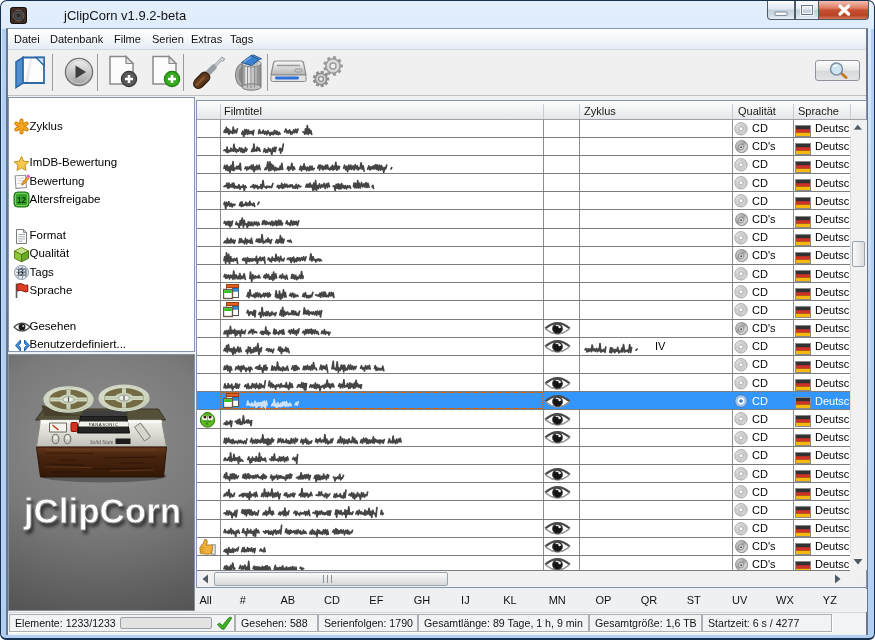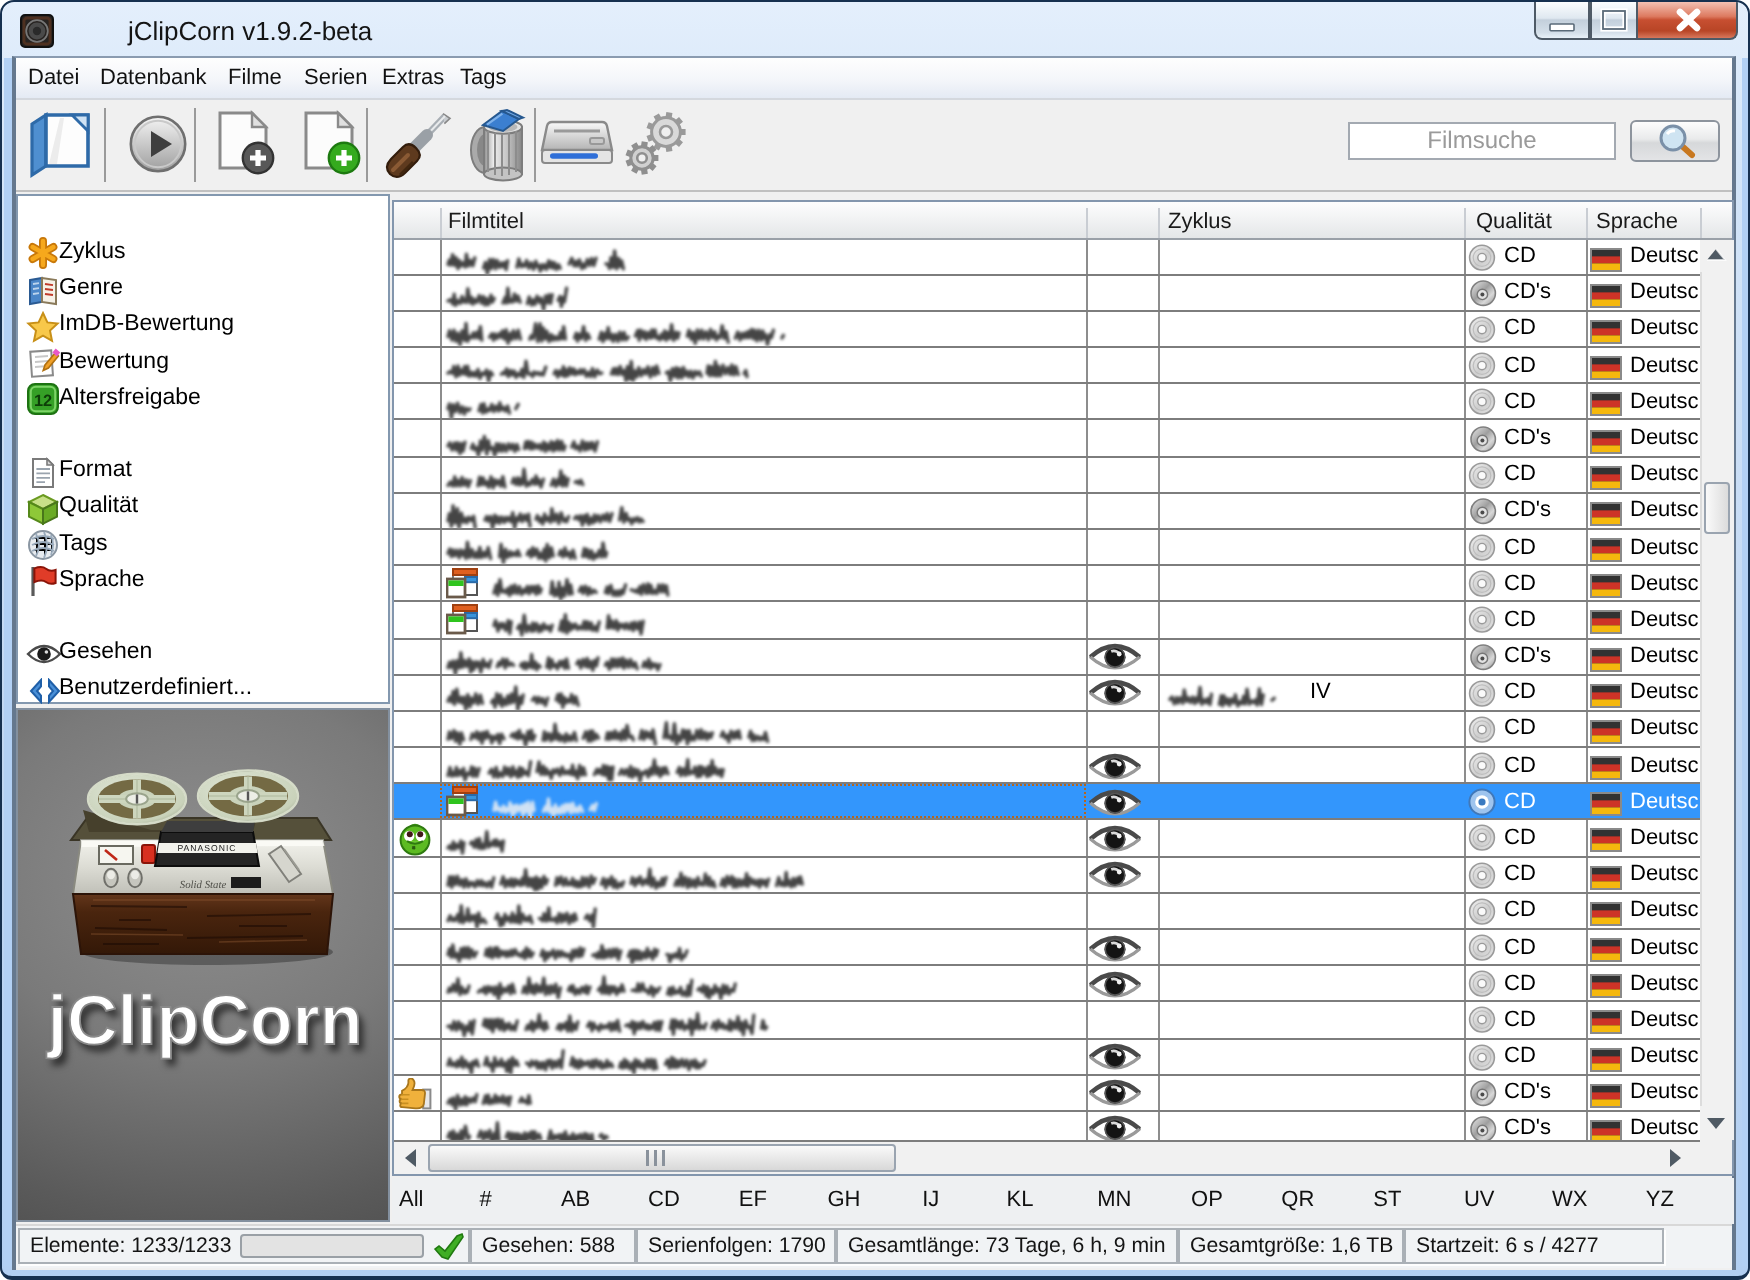--- a/index.html
+++ b/index.html
@@ -154,50 +154,36 @@
         <path d="M30.7,12.0 L33.8,12.0 M29.1,16.3 L31.5,18.3 M25.2,18.6 L25.7,21.7 M20.6,17.8 L19.1,20.5 M17.7,14.3 L14.8,15.4 M17.7,9.7 L14.8,8.6 M20.7,6.2 L19.1,3.5 M25.2,5.4 L25.7,2.3 M29.1,7.7 L31.5,5.7" fill="none"></path>
       </g>
       <circle cx="24" cy="12" r="7.2" fill="#d9d9d9" stroke="#9a9a9a" stroke-width="1.5"></circle>
       <circle cx="24" cy="12" r="3.0" fill="#f0f0f0" stroke="#9a9a9a" stroke-width="1.3"></circle>
       <g stroke="#8f8f8f" stroke-width="3.1">
         <path d="M17.1,25.0 L20.2,25.0 M15.9,28.3 L18.3,30.3 M12.9,30.0 L13.4,33.1 M9.4,29.4 L7.9,32.1 M7.2,26.7 L4.3,27.8 M7.2,23.3 L4.3,22.2 M9.5,20.6 L7.9,17.9 M12.9,20.0 L13.4,16.9 M15.9,21.7 L18.3,19.7" fill="none"></path>
       </g>
       <circle cx="12" cy="25" r="5.6" fill="#d0d0d0" stroke="#8f8f8f" stroke-width="1.5"></circle>
       <circle cx="12" cy="25" r="2.4" fill="#f0f0f0" stroke="#8f8f8f" stroke-width="1.3"></circle>
     </svg>
-    <div id="search">Filmsuche</div>
     <div id="sbtn"><svg width="43" height="19" viewBox="0 0 43 19">
 <path d="M25,12 L30,16.5" stroke="#c87820" stroke-width="3" stroke-linecap="round"></path>
 <circle cx="20.5" cy="8" r="6" fill="#cfe4f2" stroke="#7a90a8" stroke-width="1.5"></circle>
 <path d="M17.5,6 a4,4 0 0 1 4,-1.5" stroke="#fff" stroke-width="1.5" fill="none"></path>
 </svg></div>
     <div id="sidebar"></div>
     <div class="si" style="top:116.4px">
       <svg width="17" height="17" viewBox="0 0 17 17">
         <g stroke="#c8780a" stroke-width="4" stroke-linecap="round">
           <path d="M8.5,2.5 L8.5,14.5 M3.3,5.5 L13.7,11.5 M13.7,5.5 L3.3,11.5"></path>
         </g>
         <g stroke="#f6a81c" stroke-width="2.2" stroke-linecap="round">
           <path d="M8.5,2.5 L8.5,14.5 M3.3,5.5 L13.7,11.5 M13.7,5.5 L3.3,11.5"></path>
         </g>
       </svg>
       <span>Zyklus</span>
-    </div>
-    <div class="si" style="top:134.6px">
-      <svg width="17" height="17" viewBox="0 0 17 17">
-        <path d="M2,3 L8,2 L8,14 L2,15 Z" fill="#4a86c8" stroke="#2a5a92"></path>
-        <path d="M8,2 L15,3 L15,15 L8,14 Z" fill="#f6f2e8" stroke="#8a7a5a"></path>
-        <g stroke="#c03a2a" stroke-width="0.9">
-          <path d="M9.5,5 L13.5,5.6 M9.5,7.5 L13.5,8 M9.5,10 L13.5,10.5"></path>
-        </g>
-        <g stroke="#bcd4ec" stroke-width="0.9">
-          <path d="M3.5,5 L6.5,4.6 M3.5,7.5 L6.5,7.1 M3.5,10 L6.5,9.6"></path>
-        </g>
-      </svg>
-      <span>Genre</span>
     </div>
     <div class="si" style="top:152.8px">
       <svg width="17" height="17" viewBox="0 0 17 17">
         <path d="M8.5,1.5 L10.7,6.2 L15.8,6.8 L12,10.3 L13,15.4 L8.5,12.8 L4,15.4 L5,10.3 L1.2,6.8 L6.3,6.2 Z" fill="#f8c84a" stroke="#c89018" stroke-width="1"></path>
       </svg>
       <span>ImDB-Bewertung</span>
     </div>
     <div class="si" style="top:171.0px">
       <svg width="17" height="17" viewBox="0 0 17 17">
         <rect x="2.5" y="2.5" width="10.5" height="12.5" fill="#fff" stroke="#8a8a8a" transform="rotate(-4 8 8)"></rect>
@@ -1224,15 +1210,15 @@
     <div class="al" style="left:783.9px">WX</div>
     <div class="al" style="left:828.9px">YZ</div>
     <div id="status"></div>
     <div class="seg" style="left:8px;width:226px;top:613px">Elemente: 1233/1233</div>
     <div class="abs" style="left:119px;top:615.5px;width:92px;height:12.5px;background:#e3e3e3;border:1px solid #9aa0a6;border-radius:2px"></div>
     <div class="abs" style="left:215px;top:615px"><svg width="17" height="15" viewBox="0 0 17 15">
 <path d="M1.5,8.5 L5,12.5 L8,13.5 L15.5,2.5 L15,1 L12.5,2 L6.5,9.5 L3.5,7 Z" fill="#3fae24" stroke="#207a10" stroke-width="0.8"></path>
 </svg></div>
     <div class="seg" style="left:234px;width:83px;top:613px">Gesehen: 588</div>
     <div class="seg" style="left:317px;width:100px;top:613px">Serienfolgen: 1790</div>
-    <div class="seg" style="left:417px;width:171px;top:613px">Gesamtlänge: 73 Tage, 6 h, 9 min</div>
+    <div class="seg" style="left:417px;width:171px;top:613px">Gesamtlänge: 89 Tage, 1 h, 9 min</div>
     <div class="seg" style="left:588px;width:113px;top:613px">Gesamtgröße: 1,6 TB</div>
     <div class="seg" style="left:701px;width:130px;top:613px">Startzeit: 6 s / 4277</div>
   </div>
 </body></html>

